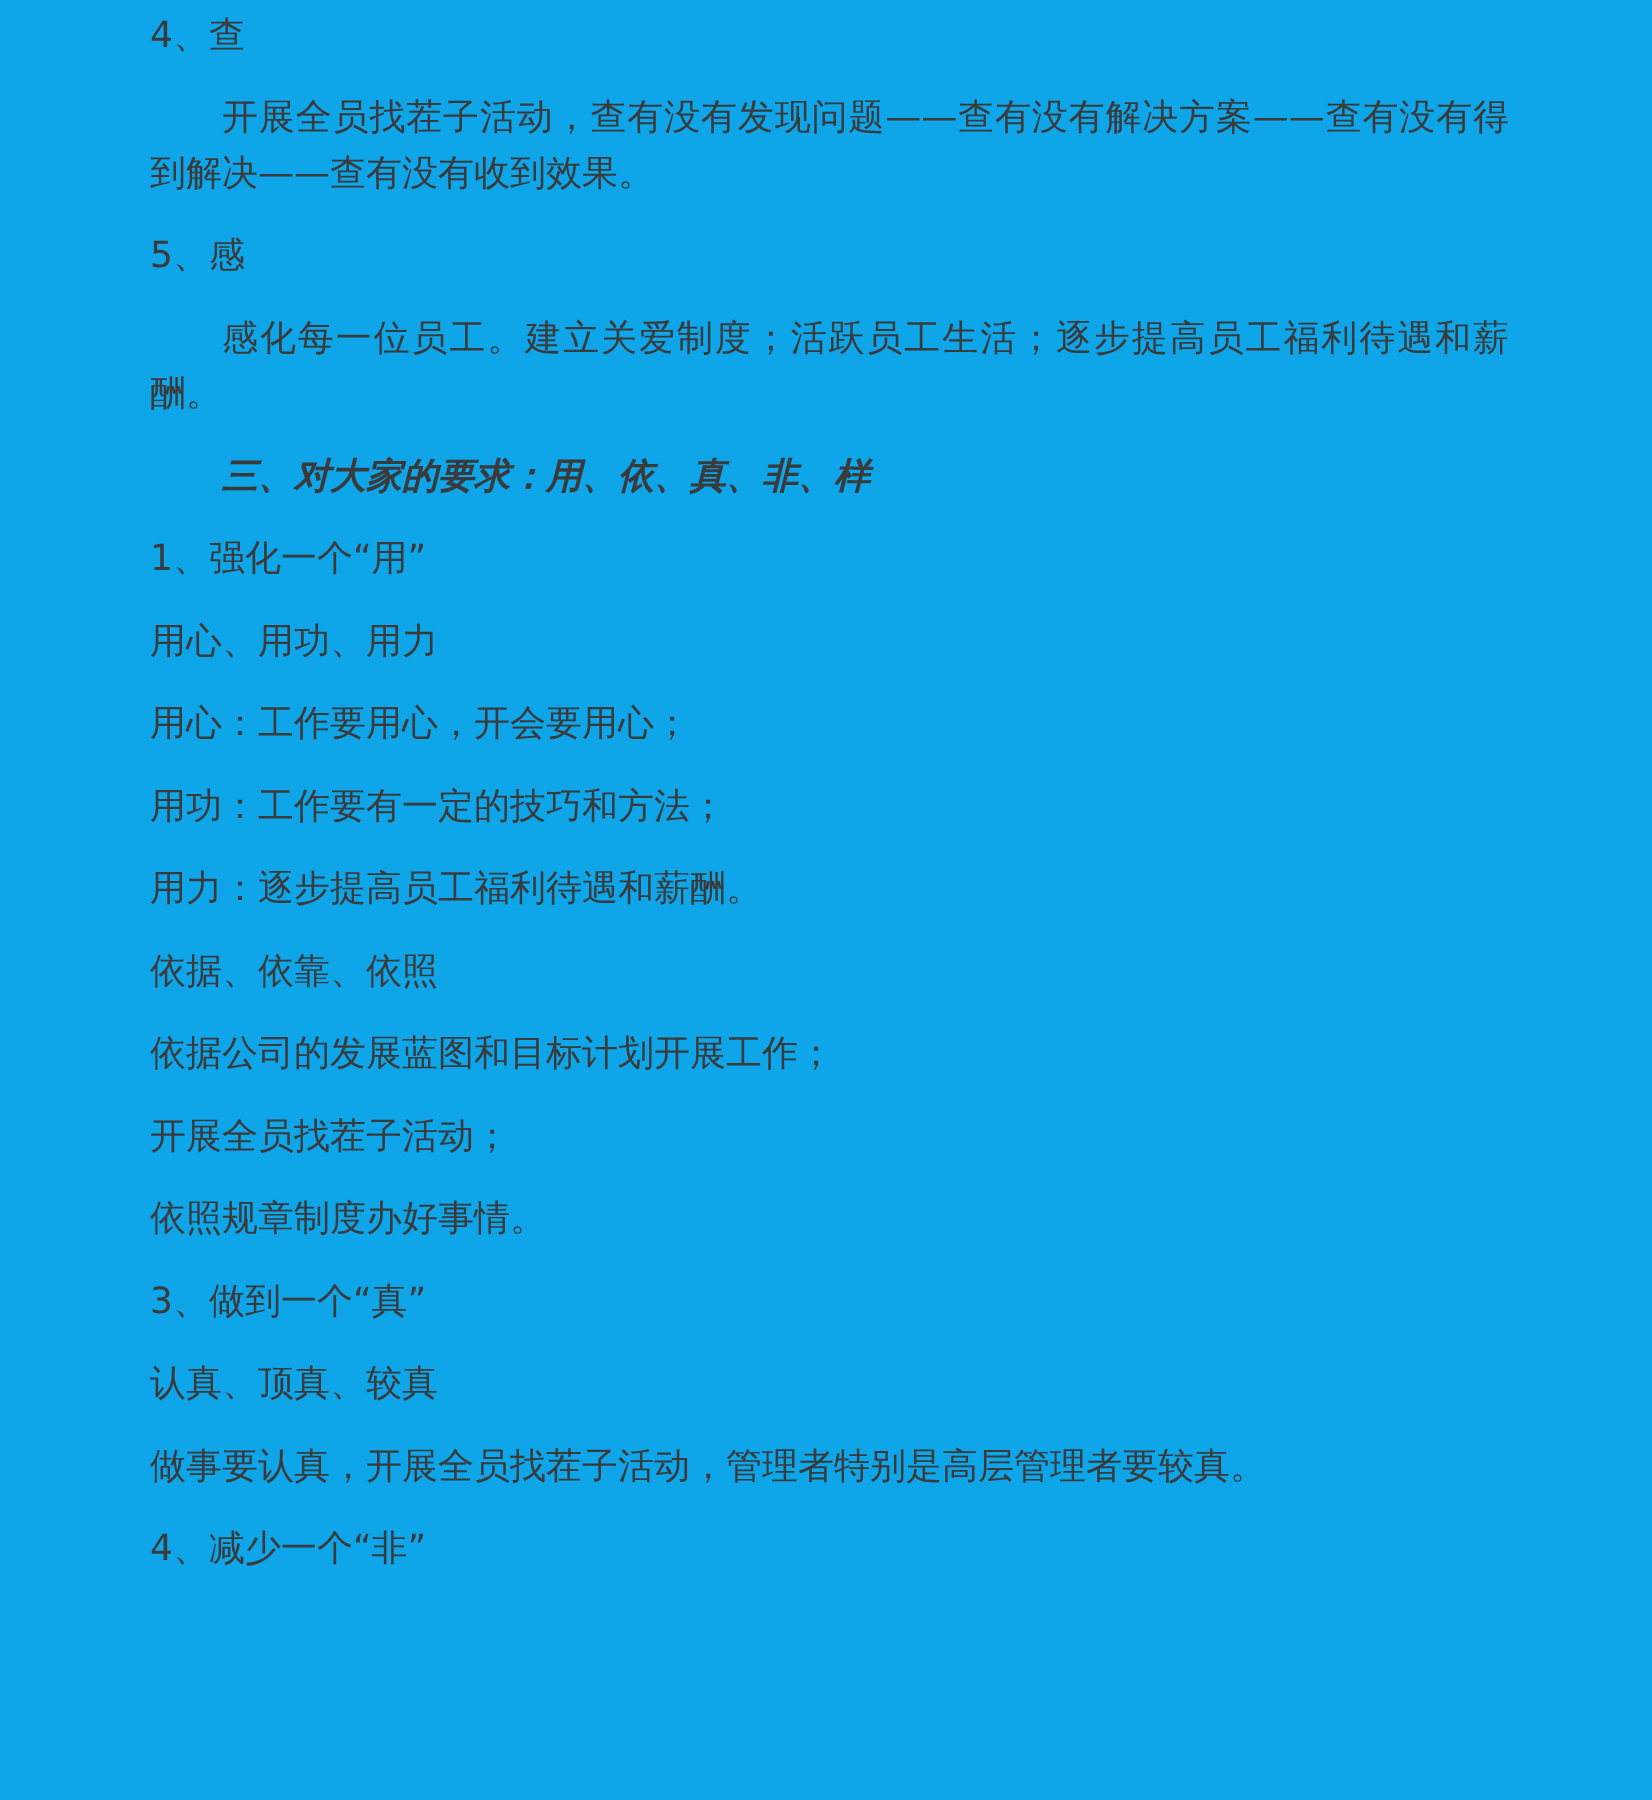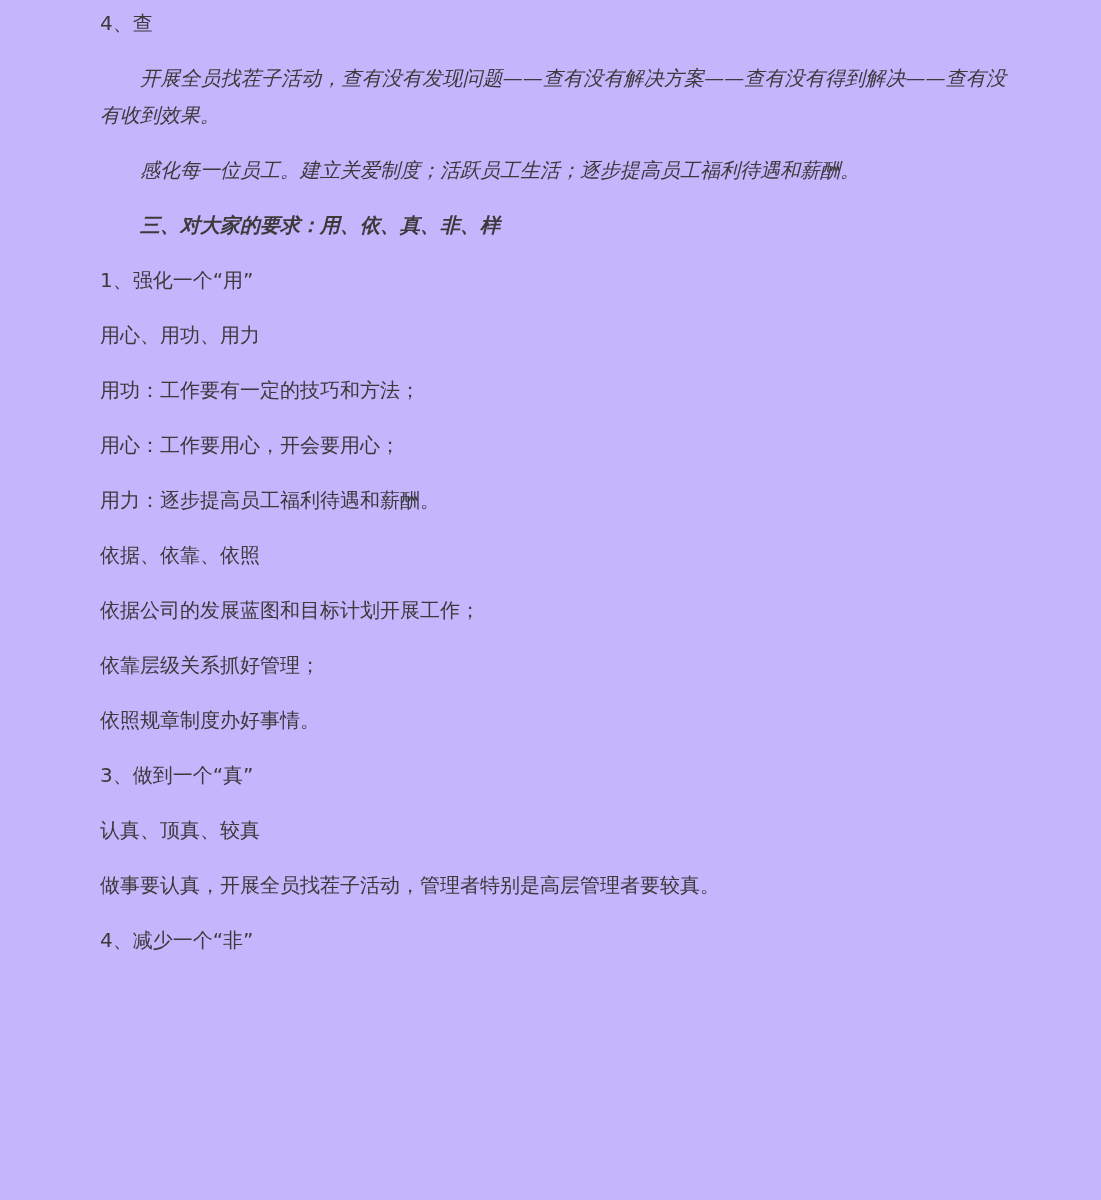--- a/index.html
+++ b/index.html
@@ -10,61 +10,61 @@
   body {
     width: 1101px;
     height: 1200px;
     overflow: hidden;
   }
   .doc-page {
     box-sizing: border-box;
     width: 1101px;
     height: 1200px;
     padding: 5px 95px 0 100px;
-    background: #c4b5fd;
+    background: #0ea5e9;
     font-family: "DejaVu Sans", sans-serif;
-    font-size: 20px;
+    font-size: 24px;
     line-height: 37px;
     color: #3a3a3a;
     text-align: justify;
   }
   .doc-page p {
     margin: 0 0 18px 0;
     padding: 0;
   }
   p.item {
     text-indent: 0;
   }
   p.body-indent {
     text-indent: 2em;
-    font-style: italic;
   }
   p.heading {
     font-weight: bold;
     text-indent: 2em;
     font-style: italic;
   }
   p.plain {
     text-indent: 0;
   }
 </style>
 </head>
 <body>
 
 <div class="doc-page">
   <p class="item">4、查</p>
   <p class="body-indent">开展全员找茬子活动，查有没有发现问题——查有没有解决方案——查有没有得到解决——查有没有收到效果。</p>
+  <p class="item">5、感</p>
   <p class="body-indent">感化每一位员工。建立关爱制度；活跃员工生活；逐步提高员工福利待遇和薪酬。</p>
   <p class="heading">三、对大家的要求：用、依、真、非、样</p>
   <p class="item">1、强化一个“用”</p>
   <p class="plain">用心、用功、用力</p>
+  <p class="plain">用心：工作要用心，开会要用心；</p>
   <p class="plain">用功：工作要有一定的技巧和方法；</p>
-  <p class="plain">用心：工作要用心，开会要用心；</p>
   <p class="plain">用力：逐步提高员工福利待遇和薪酬。</p>
   <p class="plain">依据、依靠、依照</p>
   <p class="plain">依据公司的发展蓝图和目标计划开展工作；</p>
-  <p class="plain">依靠层级关系抓好管理；</p>
+  <p class="plain">开展全员找茬子活动；</p>
   <p class="plain">依照规章制度办好事情。</p>
   <p class="item">3、做到一个“真”</p>
   <p class="plain">认真、顶真、较真</p>
   <p class="plain">做事要认真，开展全员找茬子活动，管理者特别是高层管理者要较真。</p>
   <p class="item">4、减少一个“非”</p>
 </div>
 
 </body></html>

